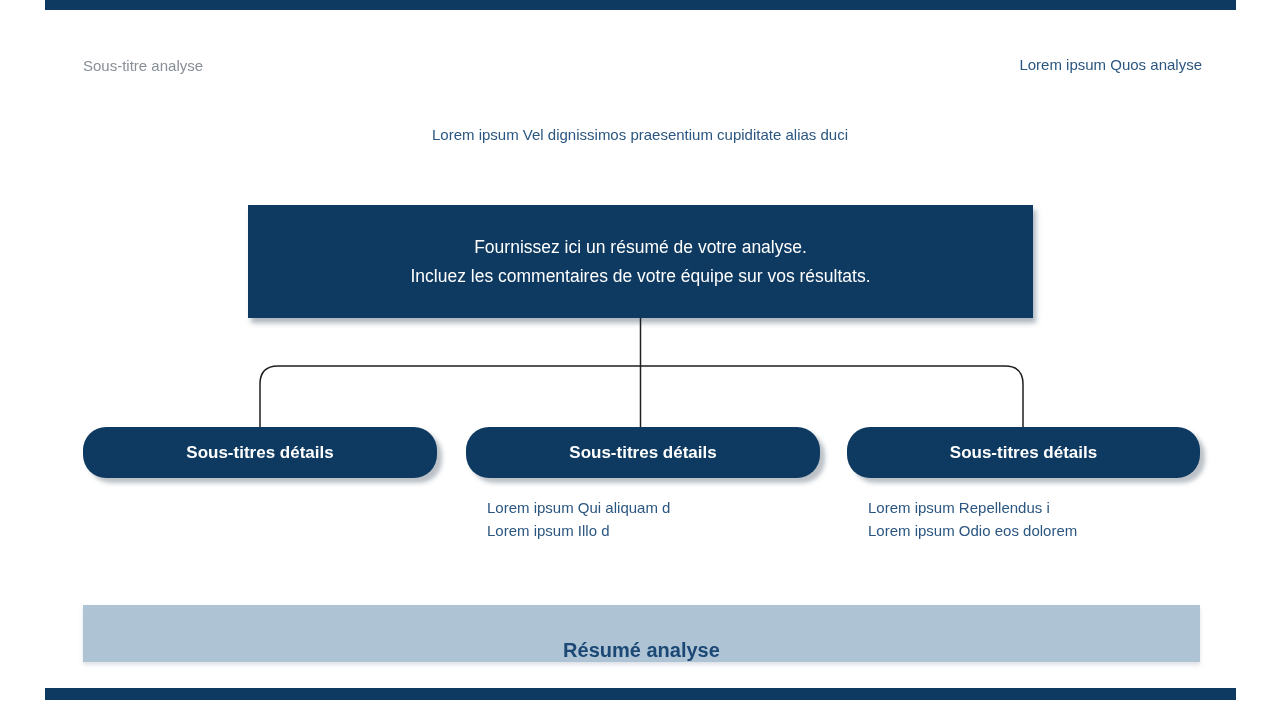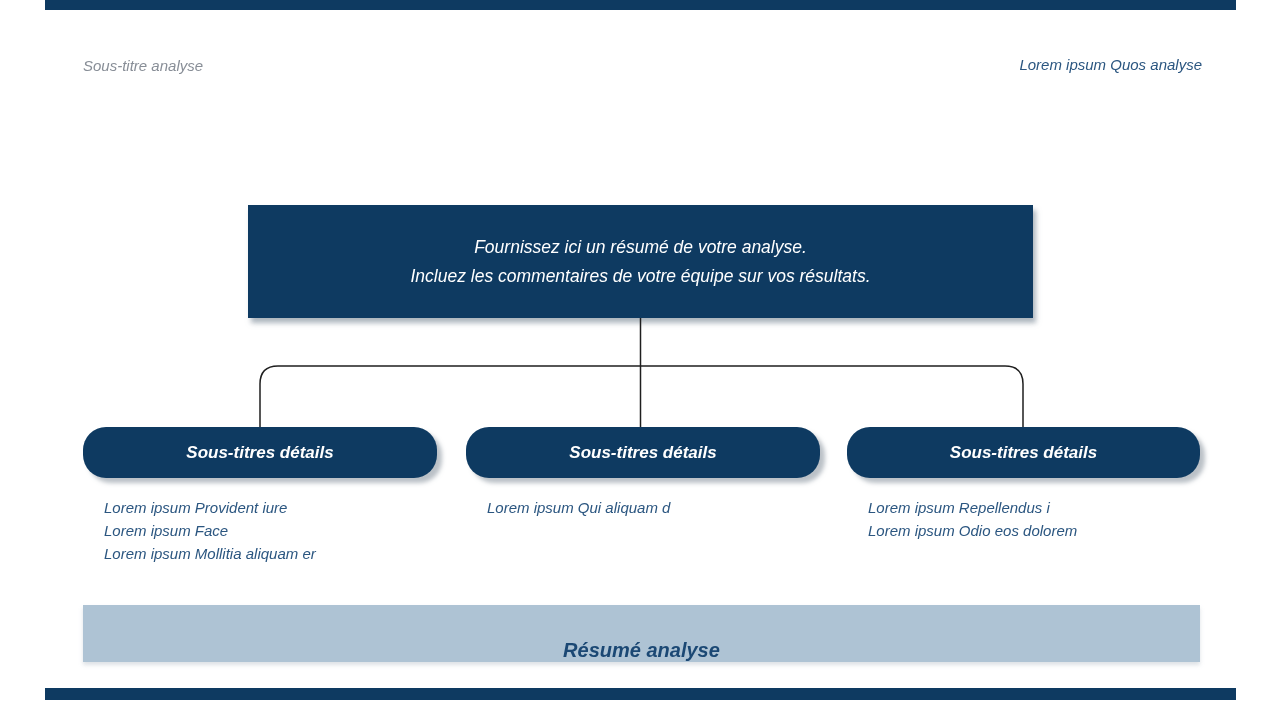--- a/index.html
+++ b/index.html
@@ -9,21 +9,20 @@
     height: 720px;
     overflow: hidden;
     background: #ffffff;
     font-family: "Liberation Sans", "DejaVu Sans", sans-serif;
   }
   .slide {
     position: relative;
     width: 1280px;
     height: 720px;
     background: #ffffff;
-    font-style: italic;
   }
   .accent-bar {
     position: absolute;
     left: 45px;
     width: 1191px;
     background: var(--navy, #0e3a61);
   }
   .accent-bar.top { top: 0; height: 10px; }
   .accent-bar.bottom { top: 688px; height: 12px; }
 
@@ -135,45 +134,42 @@
 <body>
 
 <div class="slide">
 
   <div class="accent-bar top"></div>
 
   <span class="subtitle">Sous-titre analyse</span>
   <span class="header-right">Lorem ipsum Quos analyse</span>
 
   <div class="intro">
+    <div>Lorem ipsum Vel dignissimos praesentium cupiditate alias duci</div>
   </div>
 
   <div class="summary-box">
     <div>Fournissez ici un résumé de votre analyse.</div>
     <div>Incluez les commentaires de votre équipe sur vos résultats.</div>
   </div>
 
   <svg class="connectors" width="1280" height="720" viewBox="0 0 1280 720" aria-hidden="true">
     <path d="M640.5,318 L640.5,428"></path>
     <path d="M260,428 L260,384 Q260,366 278,366 L1005,366 Q1023,366 1023,384 L1023,428"></path>
   </svg>
 
   <div class="column col-left">
     <div class="col-header">Sous-titres détails</div>
-    <ul>
-      <li>Lorem ipsum Provident iure</li>
-      <li>Lorem ipsum Face</li>
-      <li>Lorem ipsum Mollitia aliquam er</li>
-    </ul>
   </div>
 
   <div class="column col-middle">
     <div class="col-header">Sous-titres détails</div>
     <ul>
       <li>Lorem ipsum Qui aliquam d</li>
+      <li>Lorem ipsum Illo d</li>
     </ul>
   </div>
 
   <div class="column col-right">
     <div class="col-header">Sous-titres détails</div>
     <ul>
       <li>Lorem ipsum Repellendus i</li>
       <li>Lorem ipsum Odio eos dolorem</li>
     </ul>
   </div>

